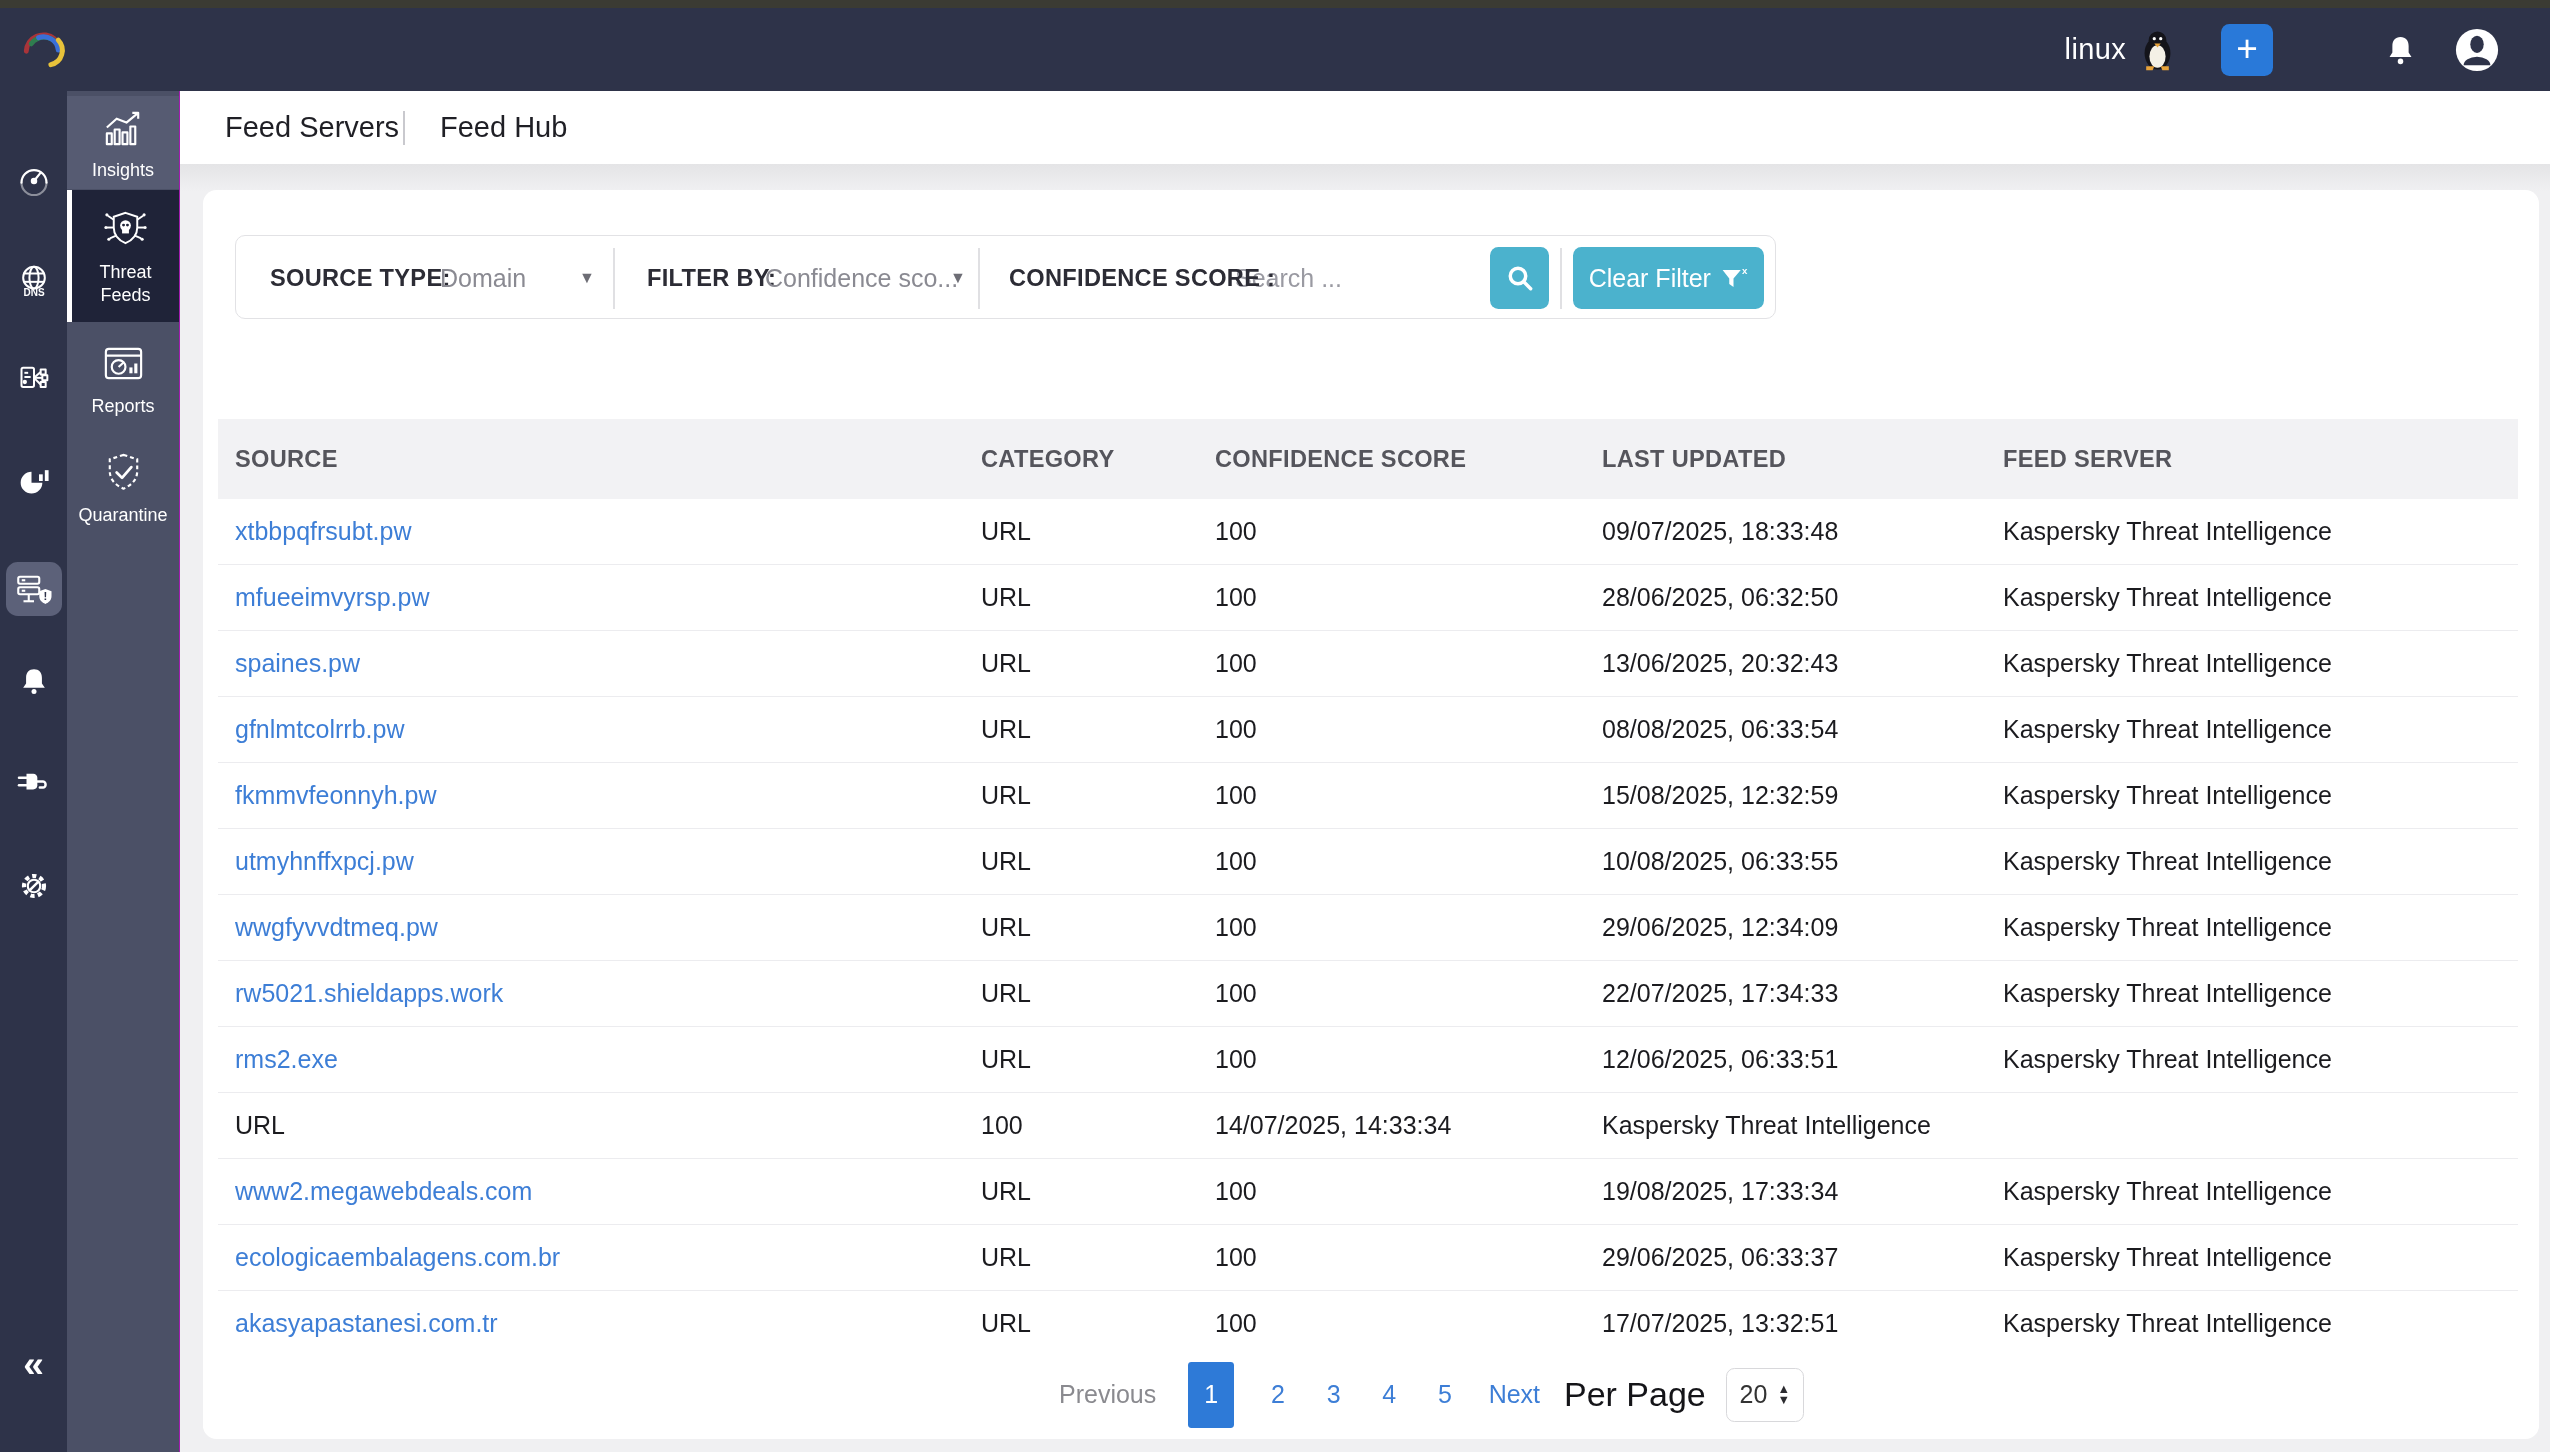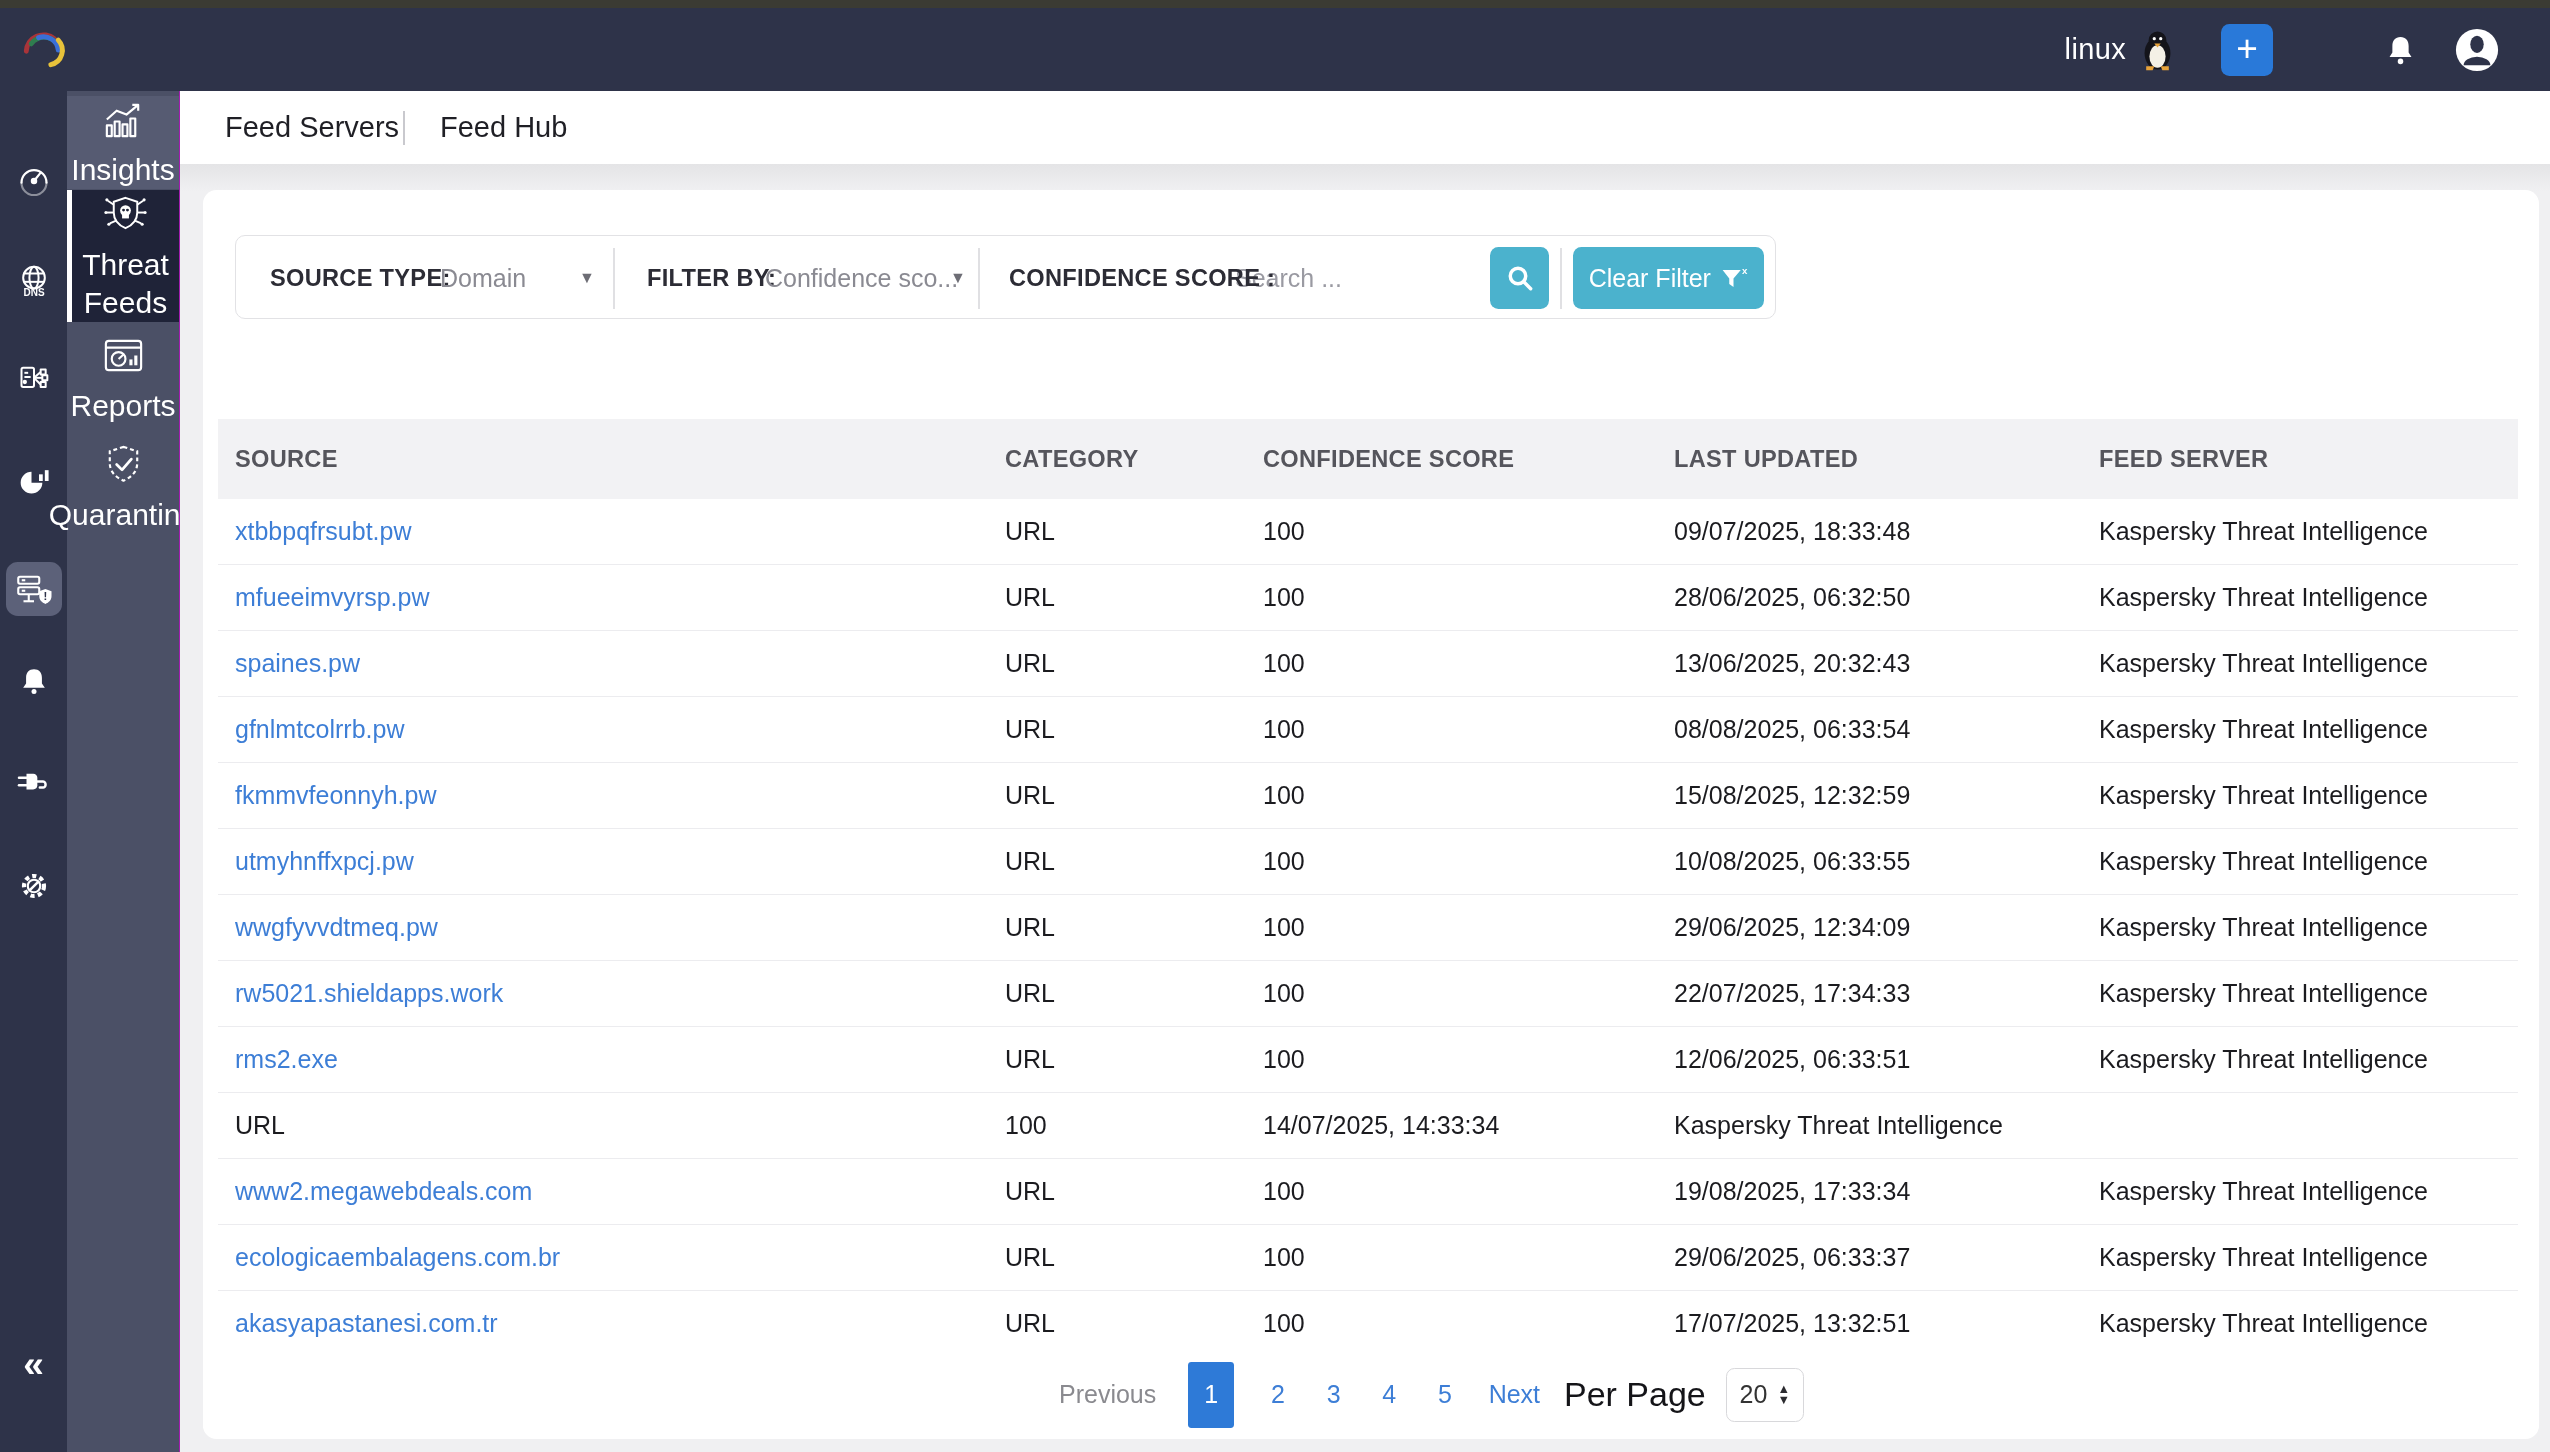--- a/index.html
+++ b/index.html
@@ -23,21 +23,21 @@
   .psidebar{position:absolute;left:0;top:91px;width:67px;height:1361px;background:#2e3349;}
   .pnav{position:absolute;left:0;width:67px;height:47px;display:flex;align-items:center;justify-content:center;cursor:pointer;}
   .pnav svg{width:40px;height:40px;}
   .pnav-tile{position:absolute;left:5.9px;width:56px;height:54px;border-radius:11.8px;background:#5c6179;
              display:flex;align-items:center;justify-content:center;cursor:pointer;}
   .collapse{position:absolute;left:0;width:67px;text-align:center;color:#fff;font-size:37px;font-weight:bold;cursor:pointer;line-height:1;}
 
   
   .ssidebar{position:absolute;left:67px;top:91px;width:112px;height:1361px;background:#4b5066;}
   .stile{position:absolute;left:0;width:112px;display:flex;flex-direction:column;align-items:center;cursor:pointer;color:#fff;}
-  .stile .slabel{font-size:30px;margin-top:8.4px;text-align:center;line-height:1.25;}
+  .stile .slabel{font-size:18px;margin-top:8.4px;text-align:center;line-height:1.25;}
   .stile svg{width:47px;height:47px;}
   .stile.insights{top:5px;height:93px;background:#565b72;justify-content:center;}
   .stile.threat{top:99px;height:132px;background:#1f2338;border-left:5px solid #ffffff;justify-content:center;}
   .stile.reports{top:241px;height:93px;justify-content:center;}
   .stile.quarantine{top:346px;height:101px;justify-content:center;}
 
   
   .content{position:absolute;left:180px;top:91px;width:2371px;height:1361px;background:#f0f0f2;}
   .tabbar{position:absolute;left:0;top:0;width:2371px;height:73px;background:#ffffff;}
   .tab{position:absolute;top:0;height:73px;display:flex;align-items:center;font-size:29px;color:#1f1f25;cursor:pointer;}
@@ -56,21 +56,21 @@
   .fdivider{position:absolute;top:11.8px;width:1.7px;height:61px;background:#e0e0e3;}
   .search-input{border:none;outline:none;font-size:25px;color:#333;width:228px;background:transparent;font-family:inherit;}
   .search-input::placeholder{color:#9a9aa2;}
   .search-btn{position:absolute;left:1254px;top:11px;width:59px;height:62px;border:none;border-radius:8.4px;background:#4bb2cd;cursor:pointer;
               display:flex;align-items:center;justify-content:center;}
   .clear-btn{position:absolute;left:1337px;top:11px;width:191px;height:62px;border:none;border-radius:8.4px;background:#4bb2cd;cursor:pointer;
              display:flex;align-items:center;justify-content:center;color:#fff;font-size:25px;gap:8.4px;font-family:inherit;}
 
   
   .table{position:absolute;left:15px;top:229px;width:2300px;height:935px;overflow:hidden;}
-  .thead,.trow{display:grid;grid-template-columns:746px 234px 387px 401px 1fr;gap:24px;}
+  .thead,.trow{display:grid;grid-template-columns:746px 234px 387px 401px 1fr;}
   .thead{height:80px;background:#f2f2f4;align-items:center;}
   .thcell{padding-left:17px;font-size:23.6px;font-weight:bold;color:#55555c;letter-spacing:0.3px;}
   .trow{height:66px;border-bottom:1.7px solid #ececef;align-items:center;background:#fff;}
   .tcell{padding-left:17px;font-size:25px;color:#1b1b1f;white-space:nowrap;overflow:hidden;}
   .srclink{color:#3d7ed6;text-decoration:none;cursor:pointer;}
 
   
   .pagebar{position:absolute;left:0;top:1160px;width:2336px;height:89px;background:#fff;border-radius:0 0 13.5px 13.5px;}
   .pager{position:absolute;left:856px;top:0;height:89px;display:flex;align-items:center;gap:32px;}
   .prev{color:#8a8a8f;font-size:25px;cursor:pointer;}

